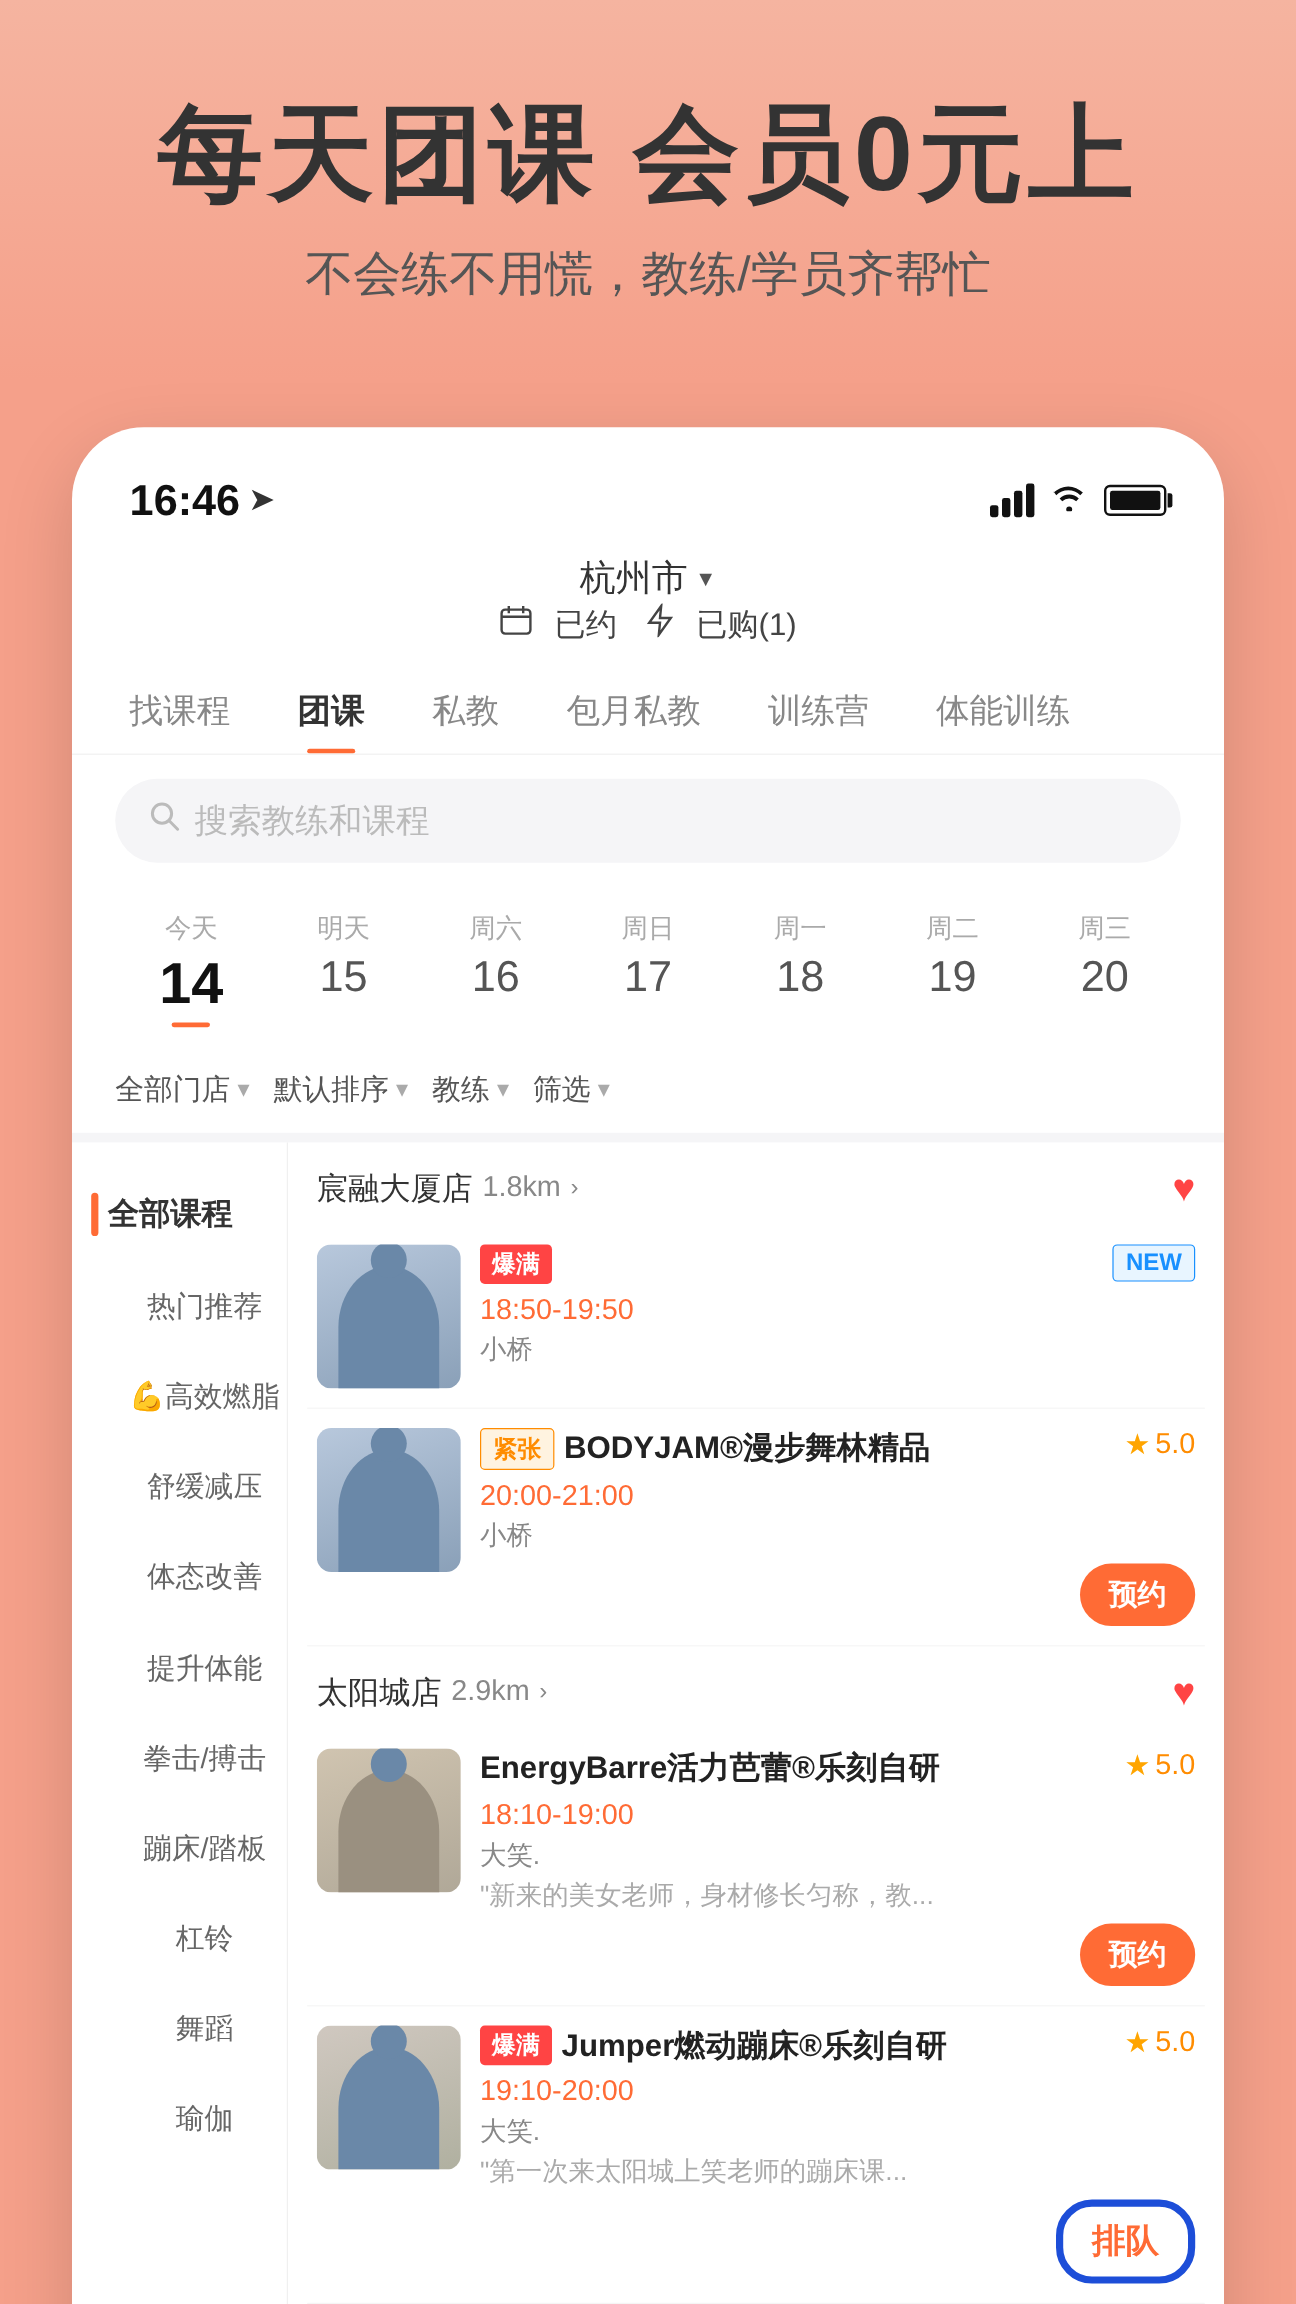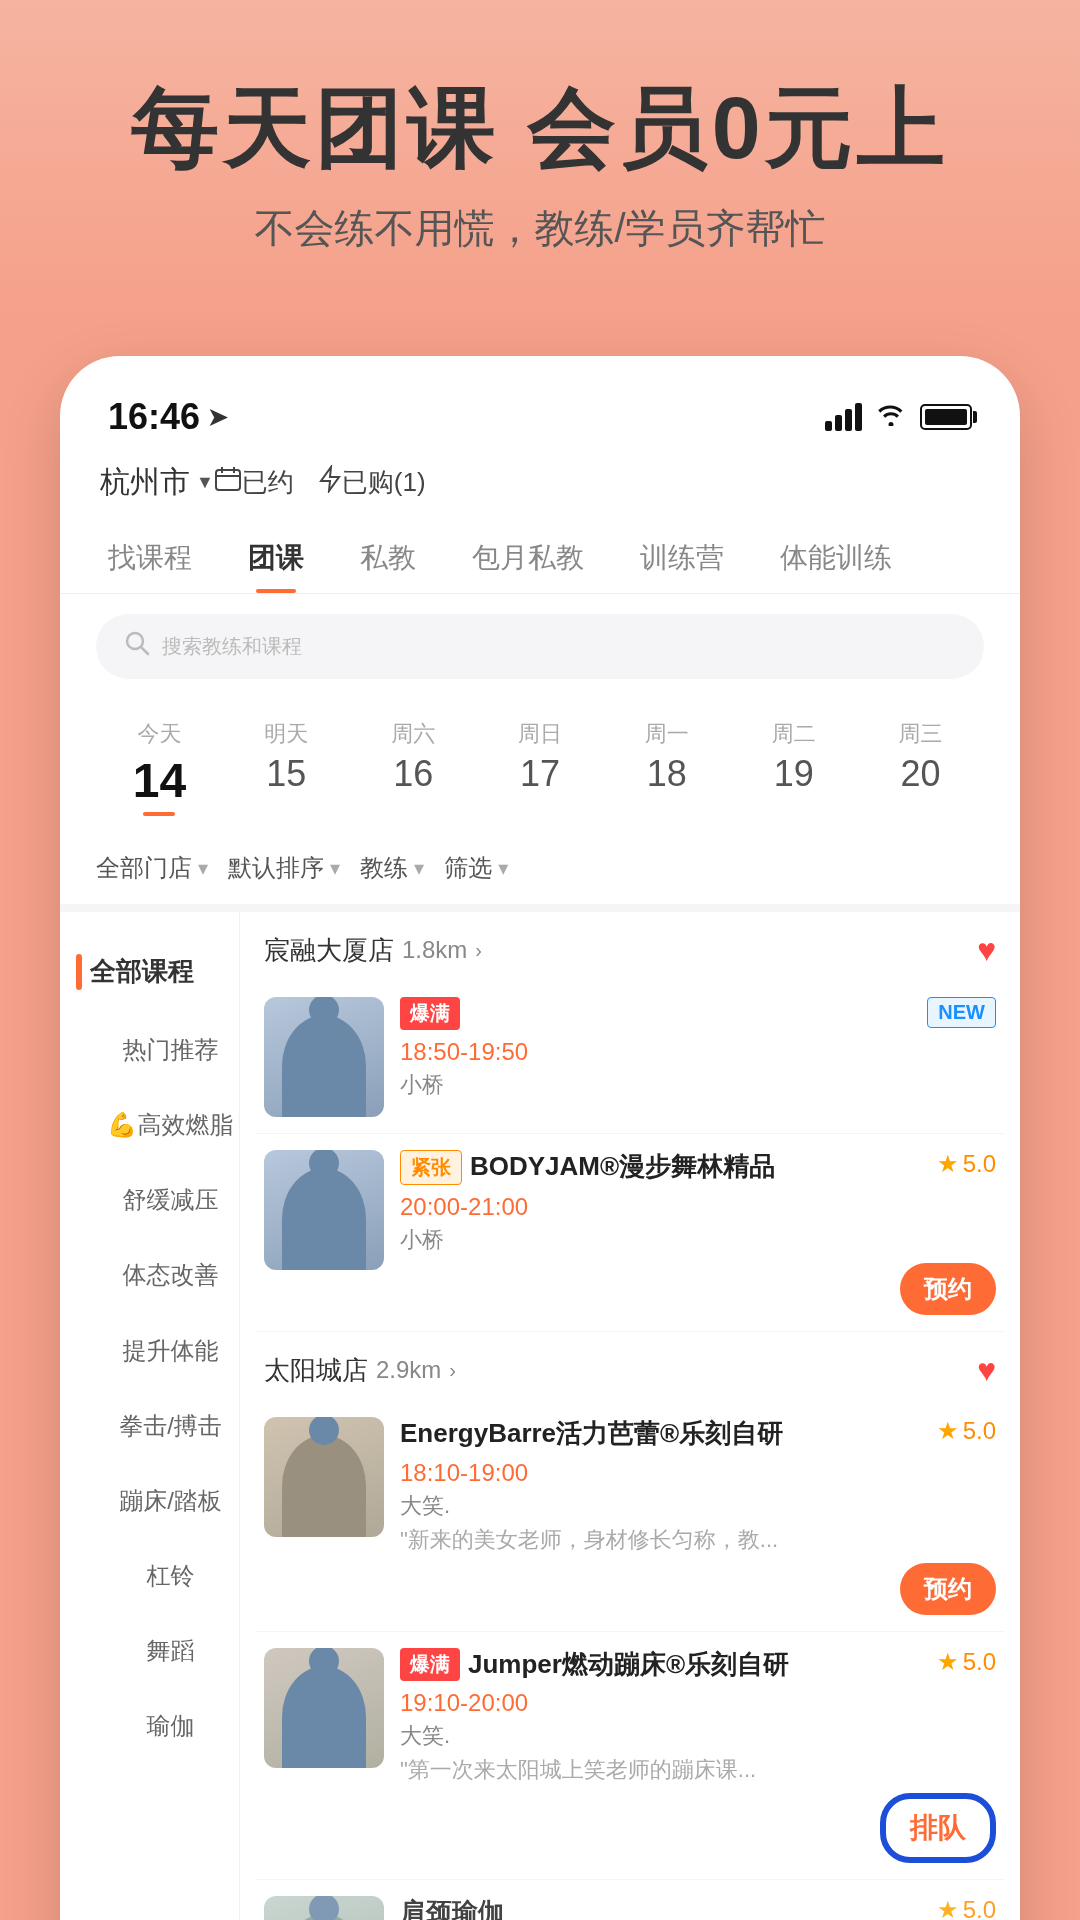--- a/index.html
+++ b/index.html
@@ -113,44 +113,45 @@
     .battery-fill {
       width: 100%;
       height: 100%;
       background: #111;
       border-radius: 2px;
     }
 
     
     .top-bar {
       display: flex;
-      justify-content: flex-start;
+      justify-content: center;
       align-items: center;
       padding: 8px 40px 20px;
+      flex-direction: column;
     }
     .city-selector {
       display: flex;
       align-items: center;
       gap: 6px;
       font-size: 30px;
       color: #333;
     }
     .dropdown-arrow {
       font-size: 18px;
       color: #555;
     }
     .top-actions {
       display: flex;
       gap: 24px;
       align-items: center;
     }
     .top-action-btn {
       display: flex;
       align-items: center;
-      gap: 0;
+      gap: 18px;
       font-size: 26px;
       color: #444;
     }
 
     
     .nav-tabs {
       display: flex;
       padding: 0 20px;
       border-bottom: 1px solid #f0f0f0;
       overflow-x: auto;
@@ -187,21 +188,21 @@
     }
     .search-bar {
       display: flex;
       align-items: center;
       background: #f5f5f7;
       border-radius: 40px;
       padding: 16px 28px;
       gap: 12px;
     }
     .search-icon { font-size: 26px; color: #aaa; }
-    .search-placeholder { font-size: 20px; color: #bbb; }
+    .search-placeholder { font-size: 28px; color: #bbb; }
 
     
     .date-picker {
       display: flex;
       padding: 12px 36px 20px;
       gap: 0;
     }
     .date-item {
       flex: 1;
       text-align: center;

